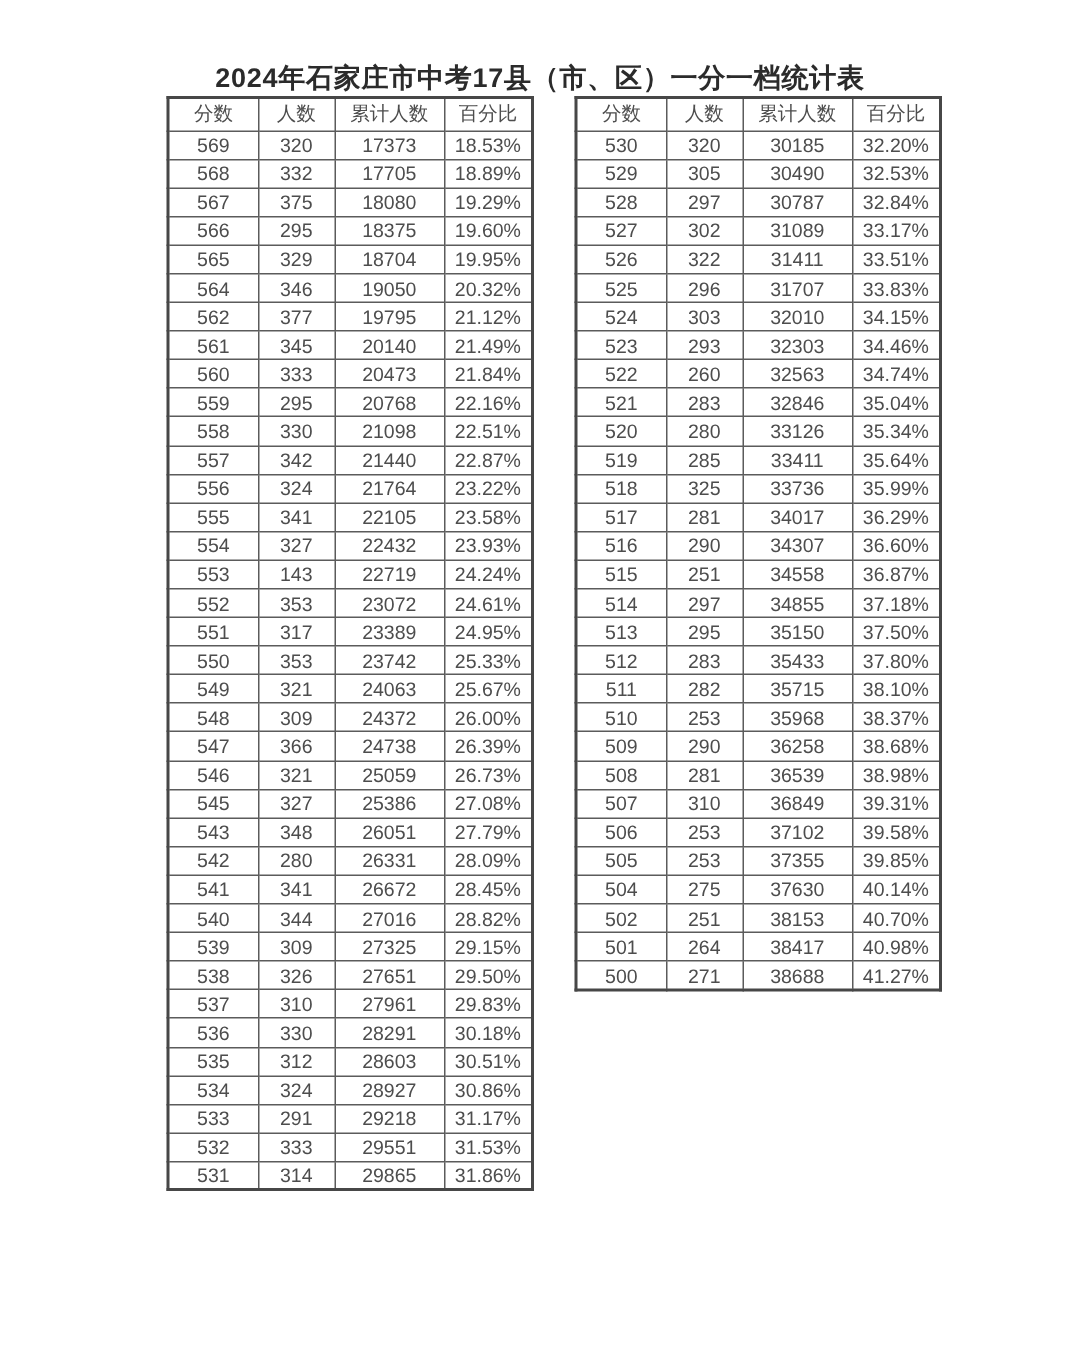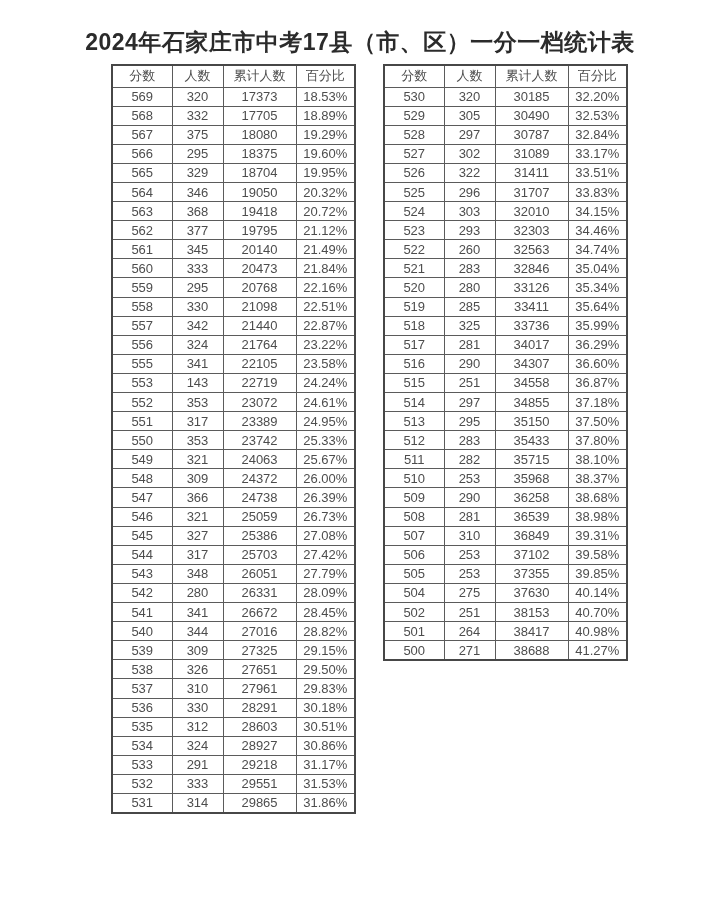--- a/index.html
+++ b/index.html
@@ -16,24 +16,24 @@
     font-family: "Liberation Sans", "DejaVu Sans", sans-serif;
   }
   .page {
     position: relative;
     width: 720px; height: 910px;
     overflow: hidden;
     background: var(--page-bg);
   }
   .title {
     position: absolute;
-    top: 27px; left: 0;
+    top: 40px; left: 0;
     width: 100%;
     text-align: center;
-    font-size: 23px;
+    font-size: 18px;
     font-weight: bold;
     color: var(--title-color);
     letter-spacing: 0.5px;
   }
   table.score-table {
     position: absolute;
     border-collapse: collapse;
     table-layout: fixed;
     background: var(--page-bg);
     border: 2px solid var(--outer-border);
@@ -114,26 +114,20 @@
           <td>18704</td>
           <td>19.95%</td>
         </tr>
         <tr>
           <td>564</td>
           <td>346</td>
           <td>19050</td>
           <td>20.32%</td>
         </tr>
         <tr>
-          <td>563</td>
-          <td>368</td>
-          <td>19418</td>
-          <td>20.72%</td>
-        </tr>
-        <tr>
           <td>562</td>
           <td>377</td>
           <td>19795</td>
           <td>21.12%</td>
         </tr>
         <tr>
           <td>561</td>
           <td>345</td>
           <td>20140</td>
           <td>21.49%</td>
@@ -168,20 +162,26 @@
           <td>21764</td>
           <td>23.22%</td>
         </tr>
         <tr>
           <td>555</td>
           <td>341</td>
           <td>22105</td>
           <td>23.58%</td>
         </tr>
         <tr>
+          <td>554</td>
+          <td>327</td>
+          <td>22432</td>
+          <td>23.93%</td>
+        </tr>
+        <tr>
           <td>553</td>
           <td>143</td>
           <td>22719</td>
           <td>24.24%</td>
         </tr>
         <tr>
           <td>552</td>
           <td>353</td>
           <td>23072</td>
           <td>24.61%</td>
@@ -220,26 +220,20 @@
           <td>546</td>
           <td>321</td>
           <td>25059</td>
           <td>26.73%</td>
         </tr>
         <tr>
           <td>545</td>
           <td>327</td>
           <td>25386</td>
           <td>27.08%</td>
-        </tr>
-        <tr>
-          <td>544</td>
-          <td>317</td>
-          <td>25703</td>
-          <td>27.42%</td>
         </tr>
         <tr>
           <td>543</td>
           <td>348</td>
           <td>26051</td>
           <td>27.79%</td>
         </tr>
         <tr>
           <td>542</td>
           <td>280</td>

